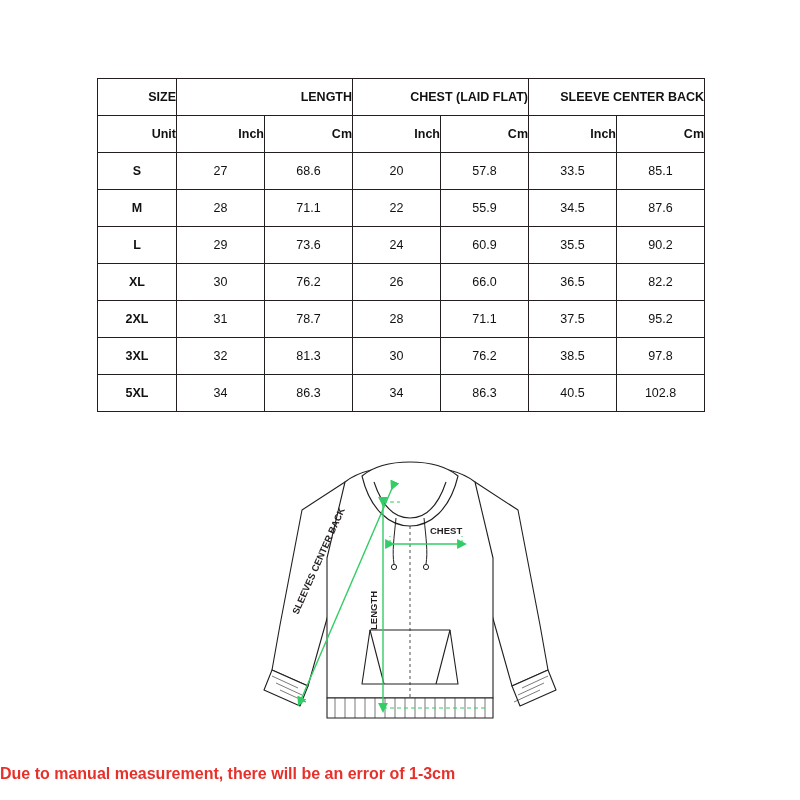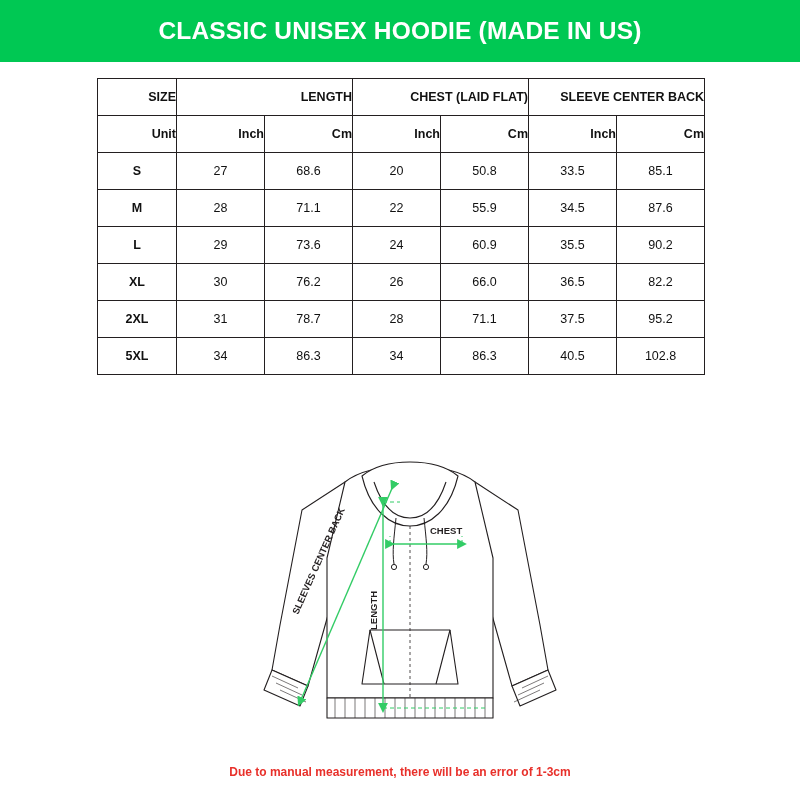--- a/index.html
+++ b/index.html
@@ -90,34 +90,30 @@
   }
   .illustration svg {
     display: block;
   }
   
   .footer-note {
     position: absolute;
     left: 0;
     top: 765px;
     width: 800px;
-    text-align: center;
     color: #e8302a;
-    font-size: 12px;
+    font-size: 16px;
     font-weight: bold;
   }
 </style>
 </head>
 <body>
 
 <div class="page">
 
-  <div class="header">
-    <div class="header-title">CLASSIC UNISEX HOODIE (MADE IN US)</div>
-  </div>
 
   <div class="table-wrap">
     <table class="size-table">
       <colgroup>
         <col class="c-size">
           <col class="c-a">
           <col class="c-b">
           <col class="c-c">
           <col class="c-d">
           <col class="c-e">
@@ -139,21 +135,21 @@
           <th>Inch</th>
           <th>Cm</th>
         </tr>
       </thead>
       <tbody>
         <tr>
           <td class="size-cell">S</td>
           <td class="val">27</td>
           <td class="val">68.6</td>
           <td class="val">20</td>
-          <td class="val">50.8</td>
+          <td class="val">57.8</td>
           <td class="val">33.5</td>
           <td class="val">85.1</td>
         </tr>
         <tr>
           <td class="size-cell">M</td>
           <td class="val">28</td>
           <td class="val">71.1</td>
           <td class="val">22</td>
           <td class="val">55.9</td>
           <td class="val">34.5</td>
@@ -180,20 +176,29 @@
         <tr>
           <td class="size-cell">2XL</td>
           <td class="val">31</td>
           <td class="val">78.7</td>
           <td class="val">28</td>
           <td class="val">71.1</td>
           <td class="val">37.5</td>
           <td class="val">95.2</td>
         </tr>
         <tr>
+          <td class="size-cell">3XL</td>
+          <td class="val">32</td>
+          <td class="val">81.3</td>
+          <td class="val">30</td>
+          <td class="val">76.2</td>
+          <td class="val">38.5</td>
+          <td class="val">97.8</td>
+        </tr>
+        <tr>
           <td class="size-cell">5XL</td>
           <td class="val">34</td>
           <td class="val">86.3</td>
           <td class="val">34</td>
           <td class="val">86.3</td>
           <td class="val">40.5</td>
           <td class="val">102.8</td>
         </tr>
       </tbody>
     </table>

